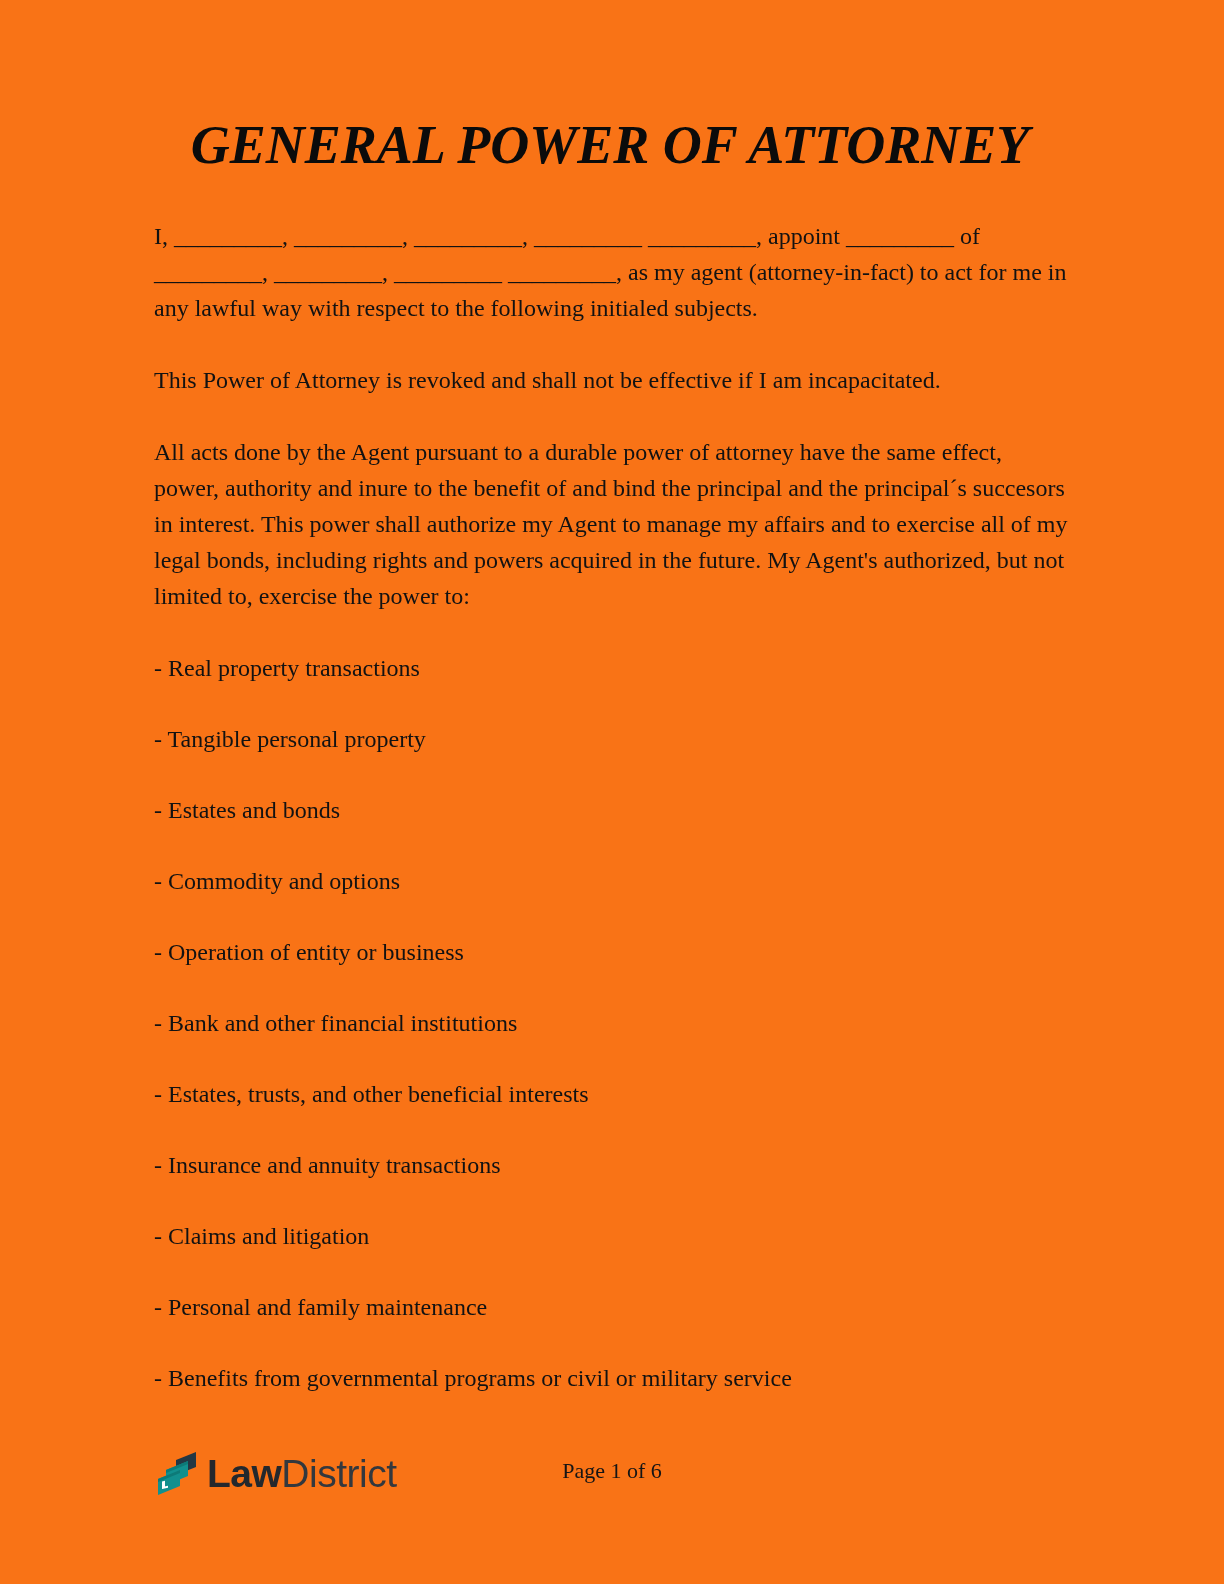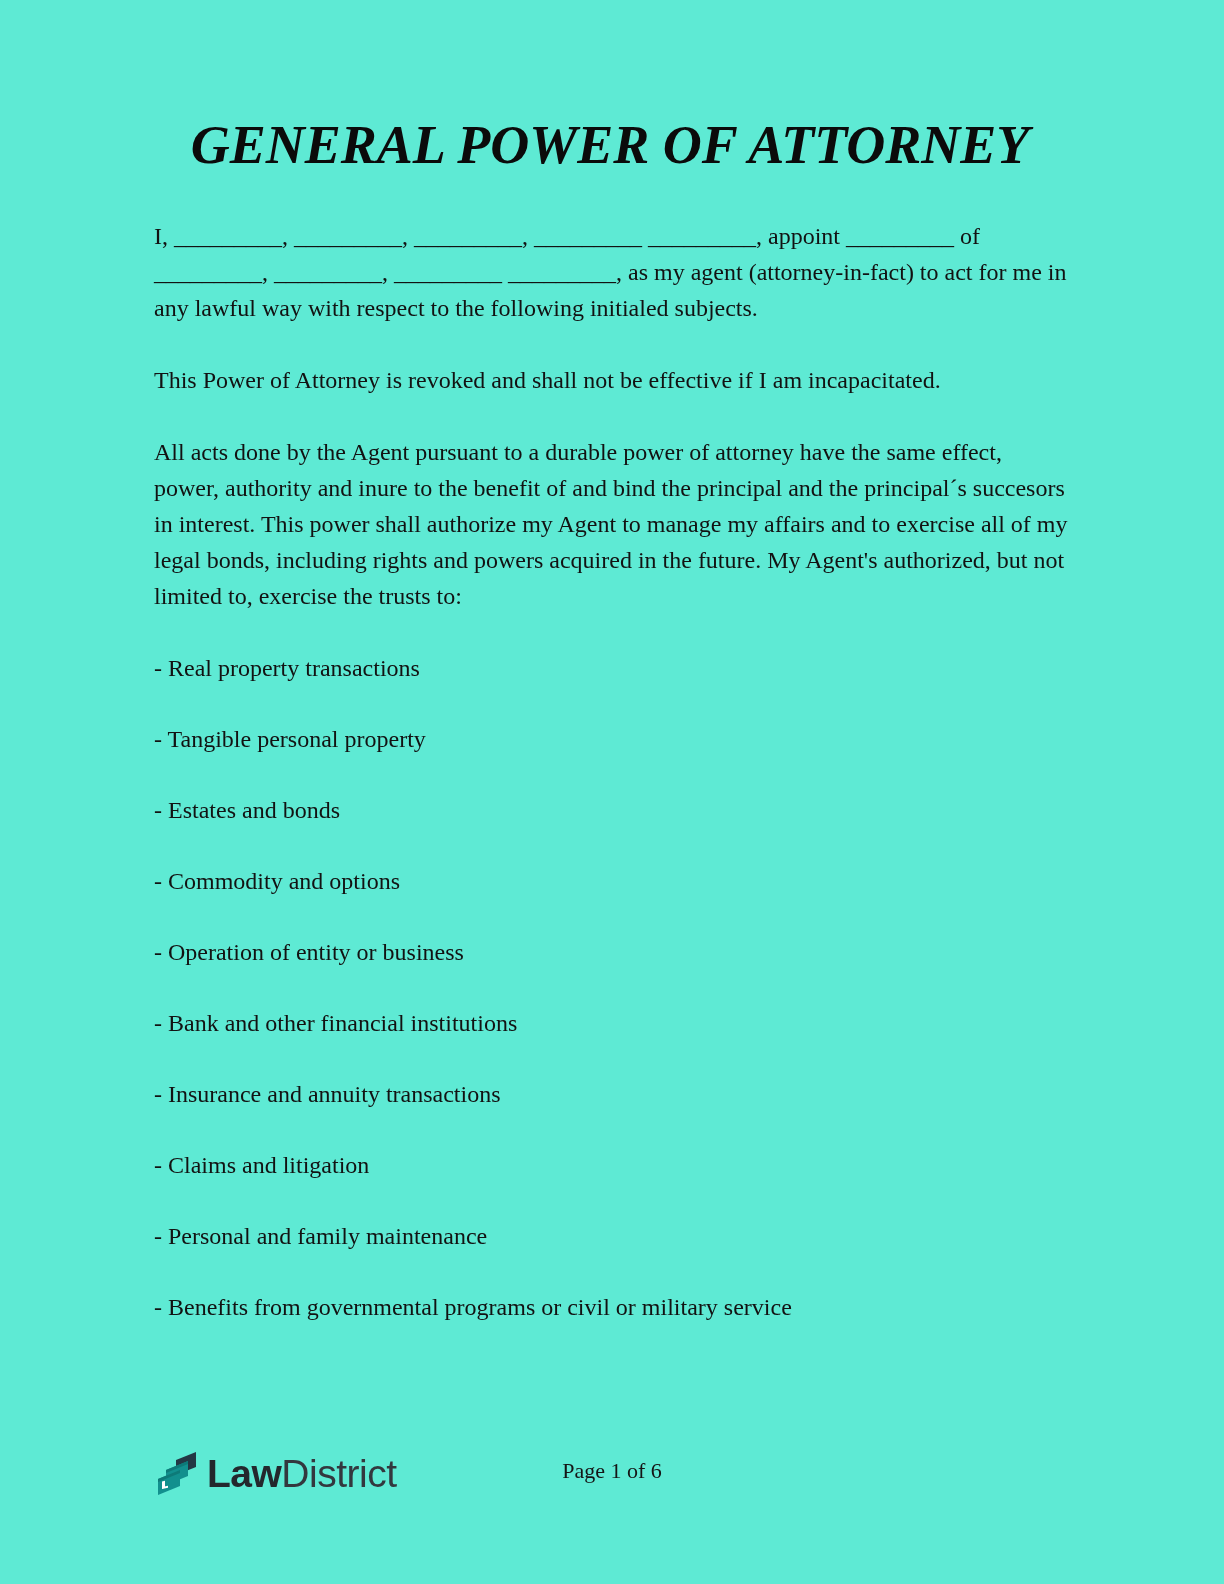--- a/index.html
+++ b/index.html
@@ -4,21 +4,21 @@
 <style>
   html, body {
     margin: 0;
     padding: 0;
     background: #ffffff;
   }
   .page {
     position: relative;
     width: 1224px;
     height: 1584px;
-    background: #5eead4;
+    background: #f97316;
     overflow: hidden;
     font-family: "Liberation Serif", "DejaVu Serif", serif;
     color: #121212;
   }
   .content {
     position: absolute;
     left: 154px;
     top: 112px;
     width: 912px;
   }
@@ -106,30 +106,31 @@
 
     <div class="para">
       <div class="line">This Power of Attorney is revoked and shall not be effective if I am incapacitated.</div>
     </div>
 
     <div class="para">
       <div class="line">All acts done by the Agent pursuant to a durable power of attorney have the same effect,</div>
       <div class="line">power, authority and inure to the benefit of and bind the principal and the principal´s succesors</div>
       <div class="line">in interest. This power shall authorize my Agent to manage my affairs and to exercise all of my</div>
       <div class="line">legal bonds, including rights and powers acquired in the future. My Agent's authorized, but not</div>
-      <div class="line">limited to, exercise the trusts to:</div>
+      <div class="line">limited to, exercise the power to:</div>
     </div>
 
     <div>
       <div class="power-item">- Real property transactions</div>
       <div class="power-item">- Tangible personal property</div>
       <div class="power-item">- Estates and bonds</div>
       <div class="power-item">- Commodity and options</div>
       <div class="power-item">- Operation of entity or business</div>
       <div class="power-item">- Bank and other financial institutions</div>
+      <div class="power-item">- Estates, trusts, and other beneficial interests</div>
       <div class="power-item">- Insurance and annuity transactions</div>
       <div class="power-item">- Claims and litigation</div>
       <div class="power-item">- Personal and family maintenance</div>
       <div class="power-item">- Benefits from governmental programs or civil or military service</div>
     </div>
 
   </div>
 
   <div class="footer">
     <div class="brand">

